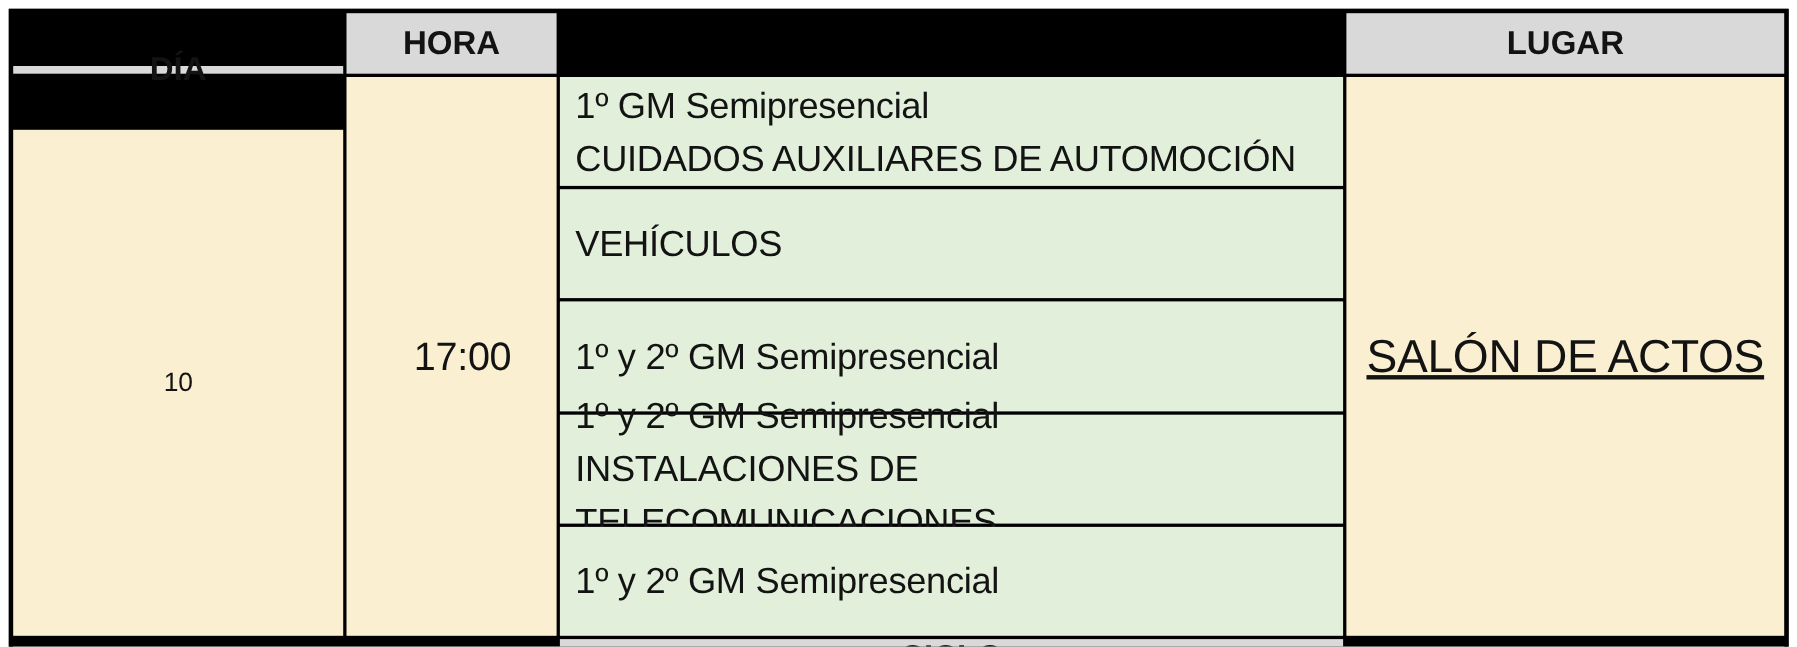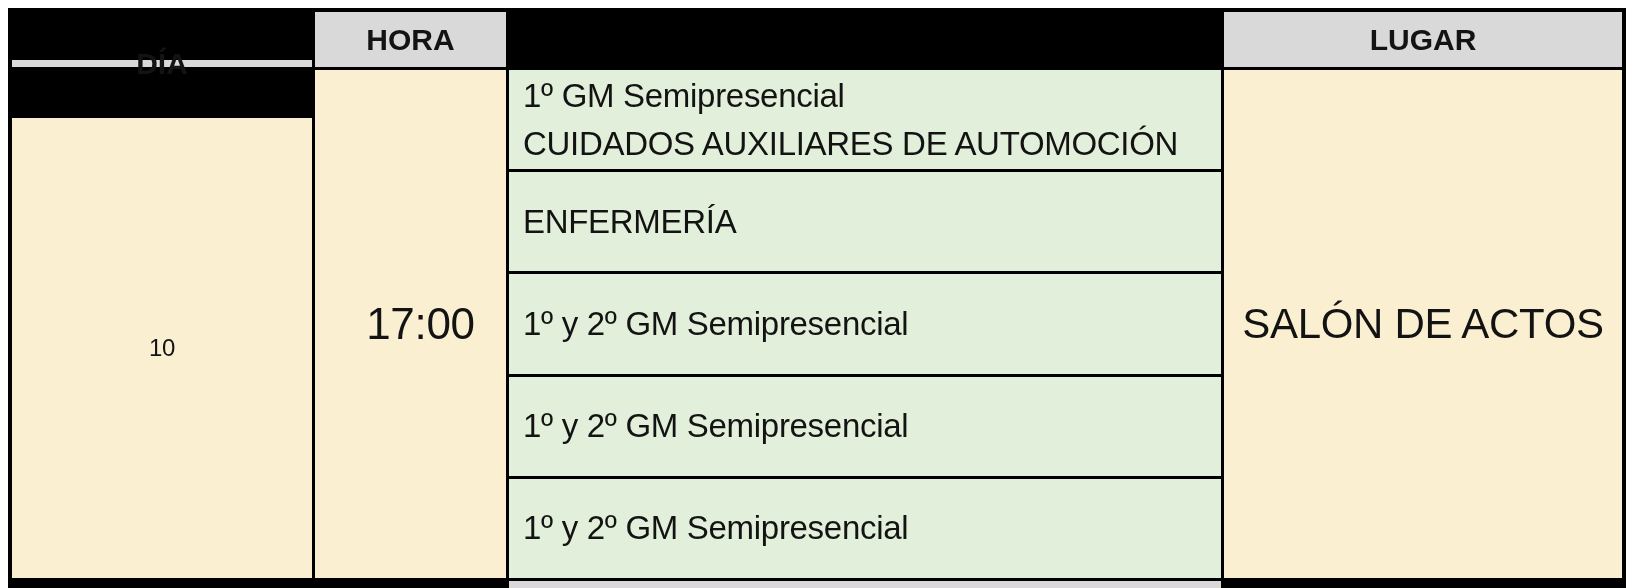--- a/index.html
+++ b/index.html
@@ -52,22 +52,22 @@
     padding: 0 14px;
     font-size: 33px;
     line-height: 1.45;
   }
   .col1 { grid-column: 1; margin-top: 48px; }
   .col2 { grid-column: 2; }
   .col3 { grid-column: 3; }
   .col4 { grid-column: 4; }
   .rowspan-body { grid-row: 2 / 7; }
   .dia-cell { font-size: 24px; line-height: 1.4; }
-  .hora-cell { font-size: 44px; padding-left: 20px; }
-  .lugar-cell { font-size: 42px; }
+  .hora-cell { font-size: 36px; padding-left: 20px; }
+  .lugar-cell { font-size: 42px; text-decoration: underline; }
 </style>
 </head>
 <body>
 
 <div class="page">
   <div class="schedule-table">
 
     <div class="cell header-cell col1">
       <span>DÍA</span>
     </div>
@@ -87,27 +87,28 @@
 
     <div class="cell cream-cell hora-cell col2 rowspan-body">
       <div>17:00</div>
     </div>
 
     <div class="cell green-cell col3" style="grid-row:2">
       <div>1º GM Semipresencial</div>
       <div>CUIDADOS AUXILIARES DE AUTOMOCIÓN</div>
     </div>
     <div class="cell green-cell col3" style="grid-row:3">
-      <div>ENFERMERÍA</div>
+      <div>VEHÍCULOS</div>
     </div>
     <div class="cell green-cell col3" style="grid-row:4">
       <div>1º y 2º GM Semipresencial</div>
     </div>
     <div class="cell green-cell col3" style="grid-row:5">
       <div>1º y 2º GM Semipresencial</div>
+      <div>INSTALACIONES DE TELECOMUNICACIONES</div>
     </div>
     <div class="cell green-cell col3" style="grid-row:6">
       <div>1º y 2º GM Semipresencial</div>
     </div>
 
     <div class="cell cream-cell lugar-cell col4 rowspan-body">
       <div>SALÓN DE ACTOS</div>
     </div>
 
   </div>

